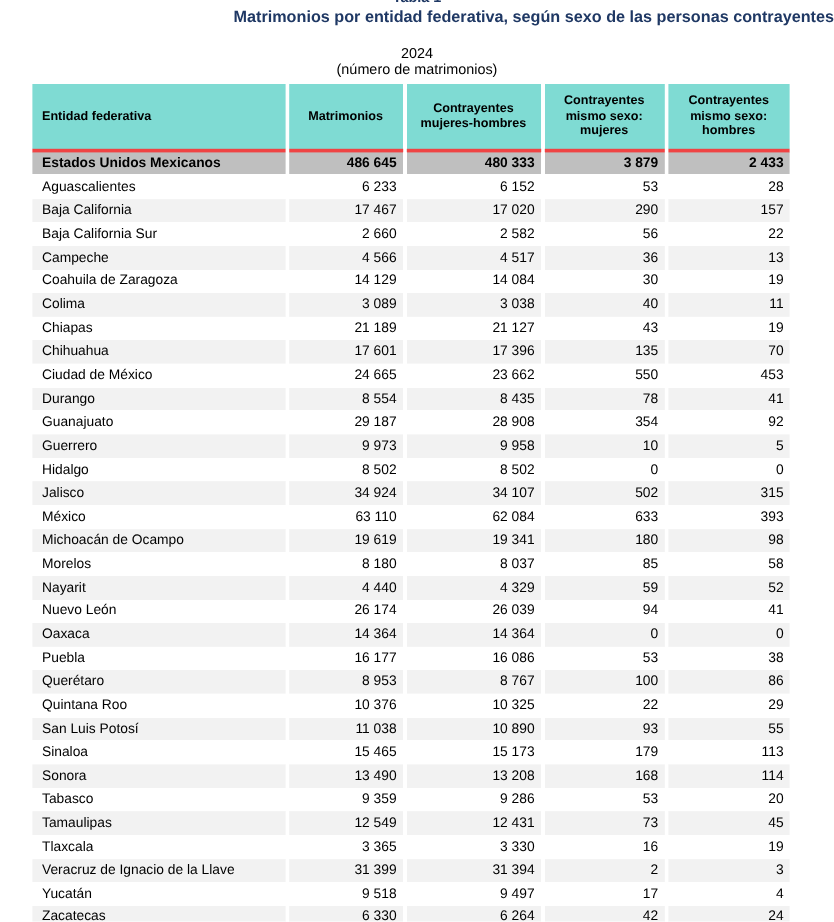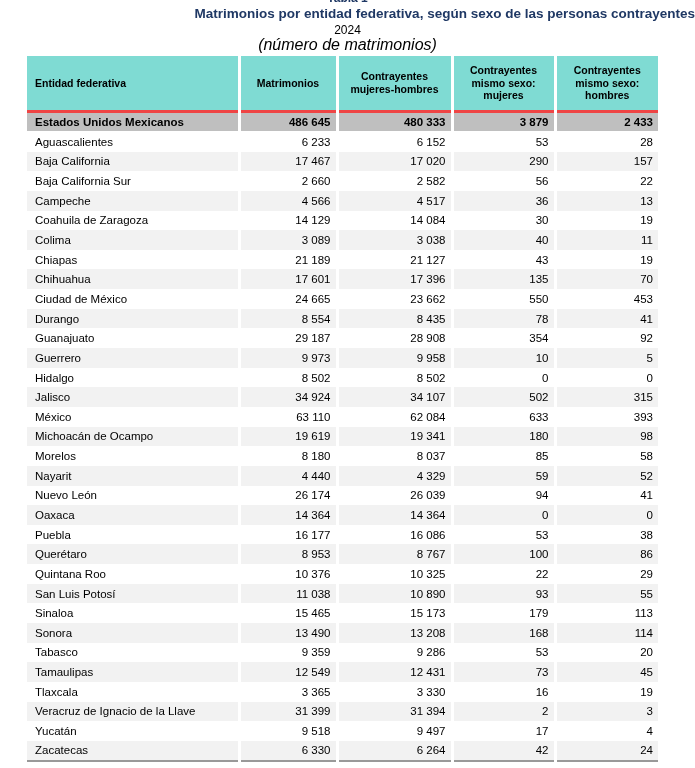--- a/index.html
+++ b/index.html
@@ -38,27 +38,26 @@
     text-align:right;
     font-size:13.5px;
     font-weight:bold;
     line-height:17px;
     color:var(--title-color);
   }
   .year{
     text-align:center;
     font-size:12px;
     line-height:14px;
-    margin-top:1px;
+    margin-top:15px;
   }
   .subtitle{
     text-align:center;
-    font-size:16px;
+    font-size:12px;
     line-height:15px;
-    font-style:italic;
   }
   table.data{
     margin:4px 0 0 27px;
     width:631px;
     border-collapse:collapse;
     table-layout:fixed;
     border-bottom:2px solid var(--bottom-border);
   }
   col.c1{width:212px;}
   col.c2{width:98px;}

